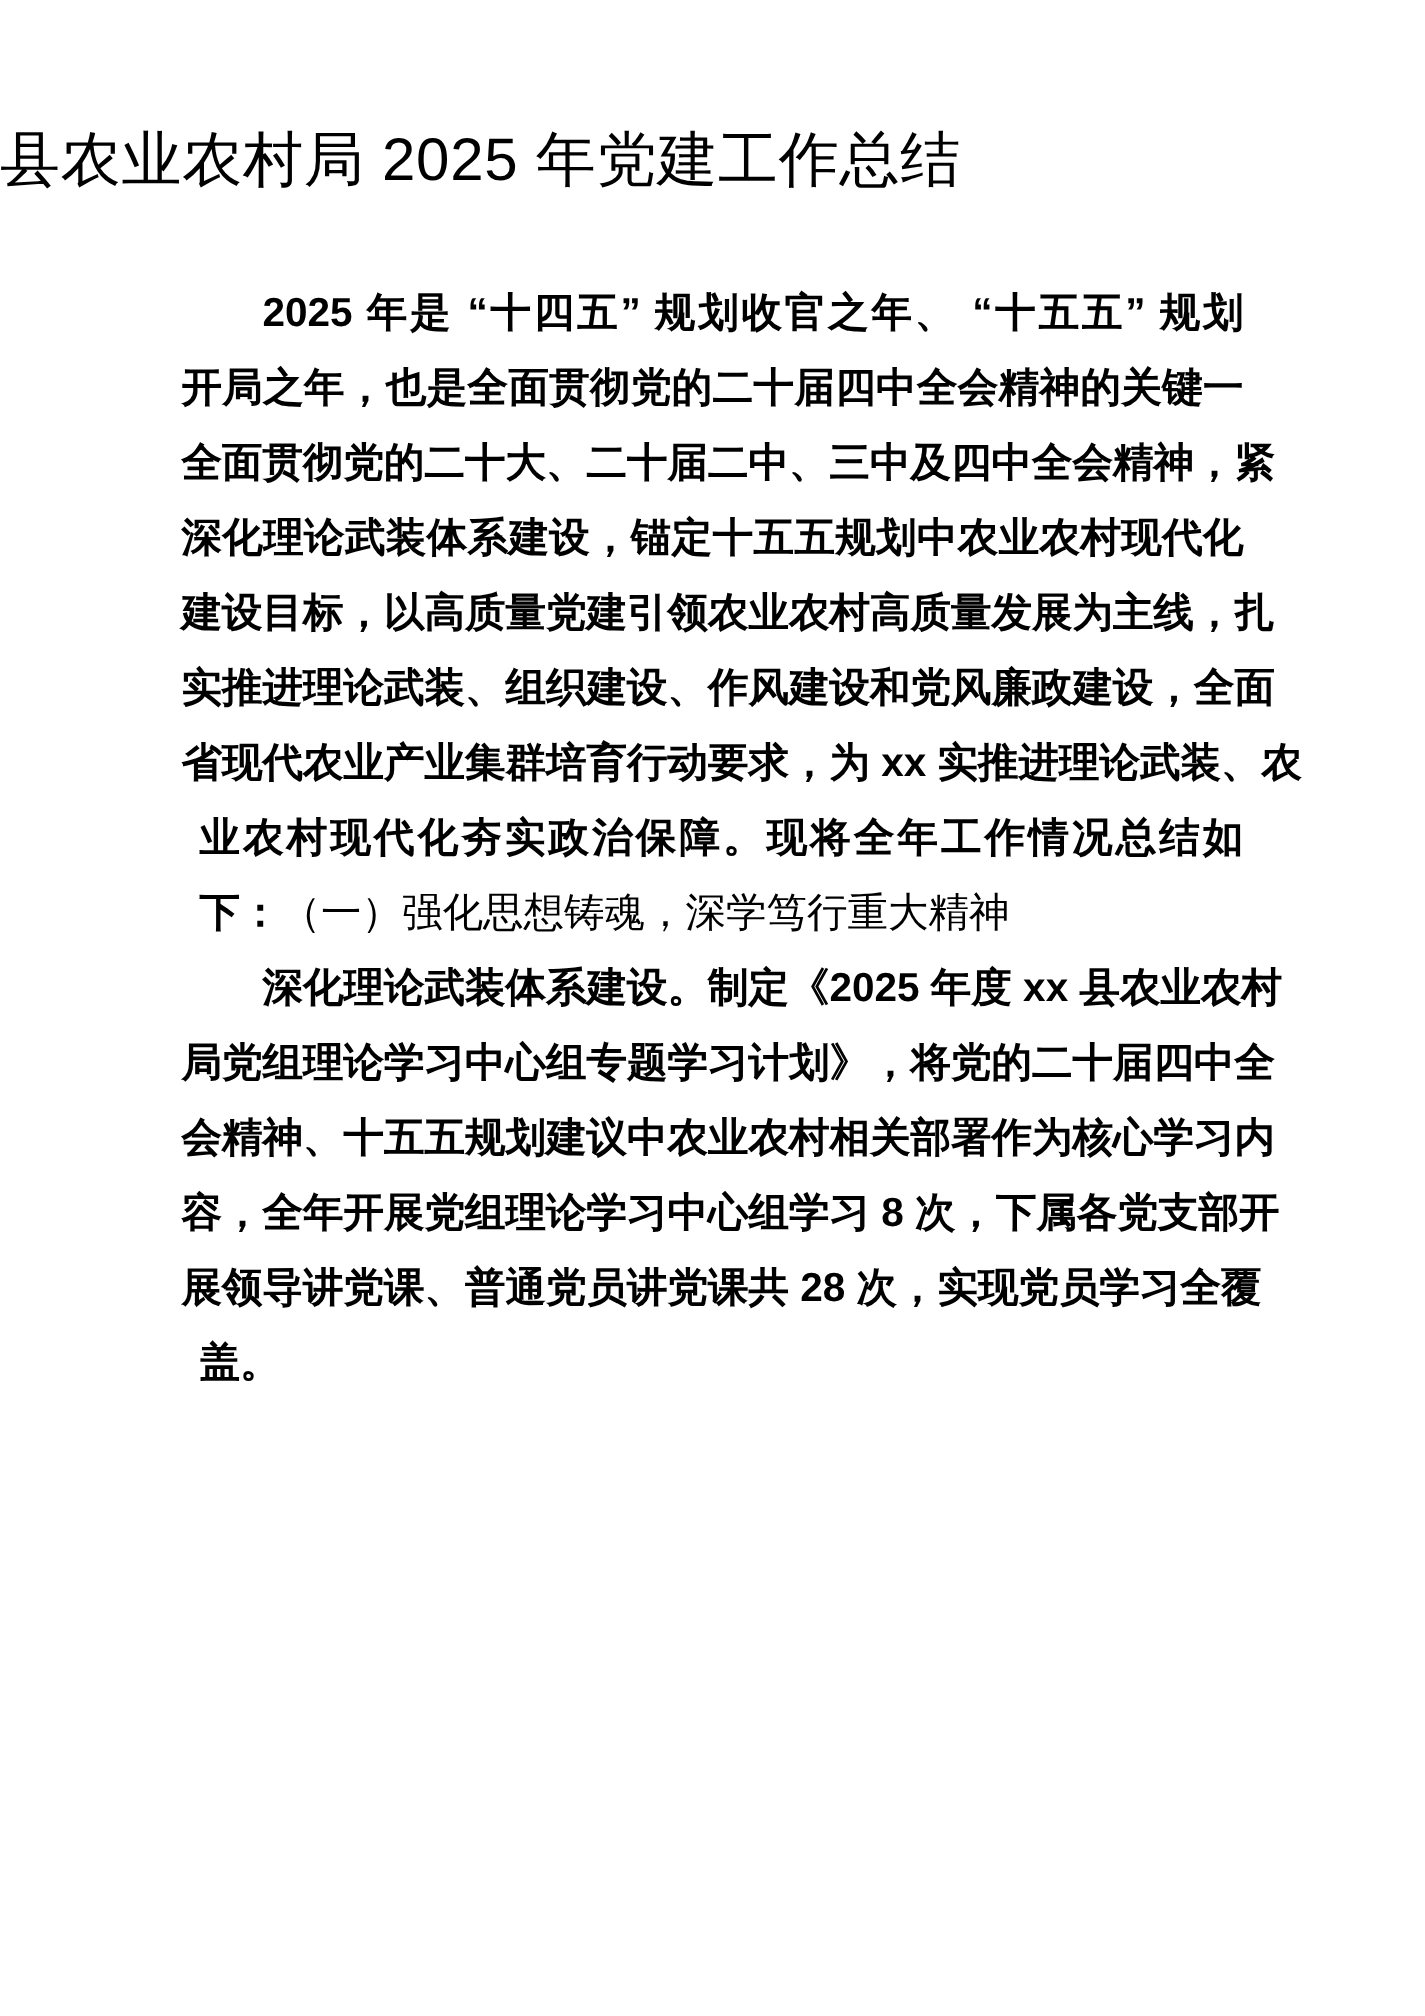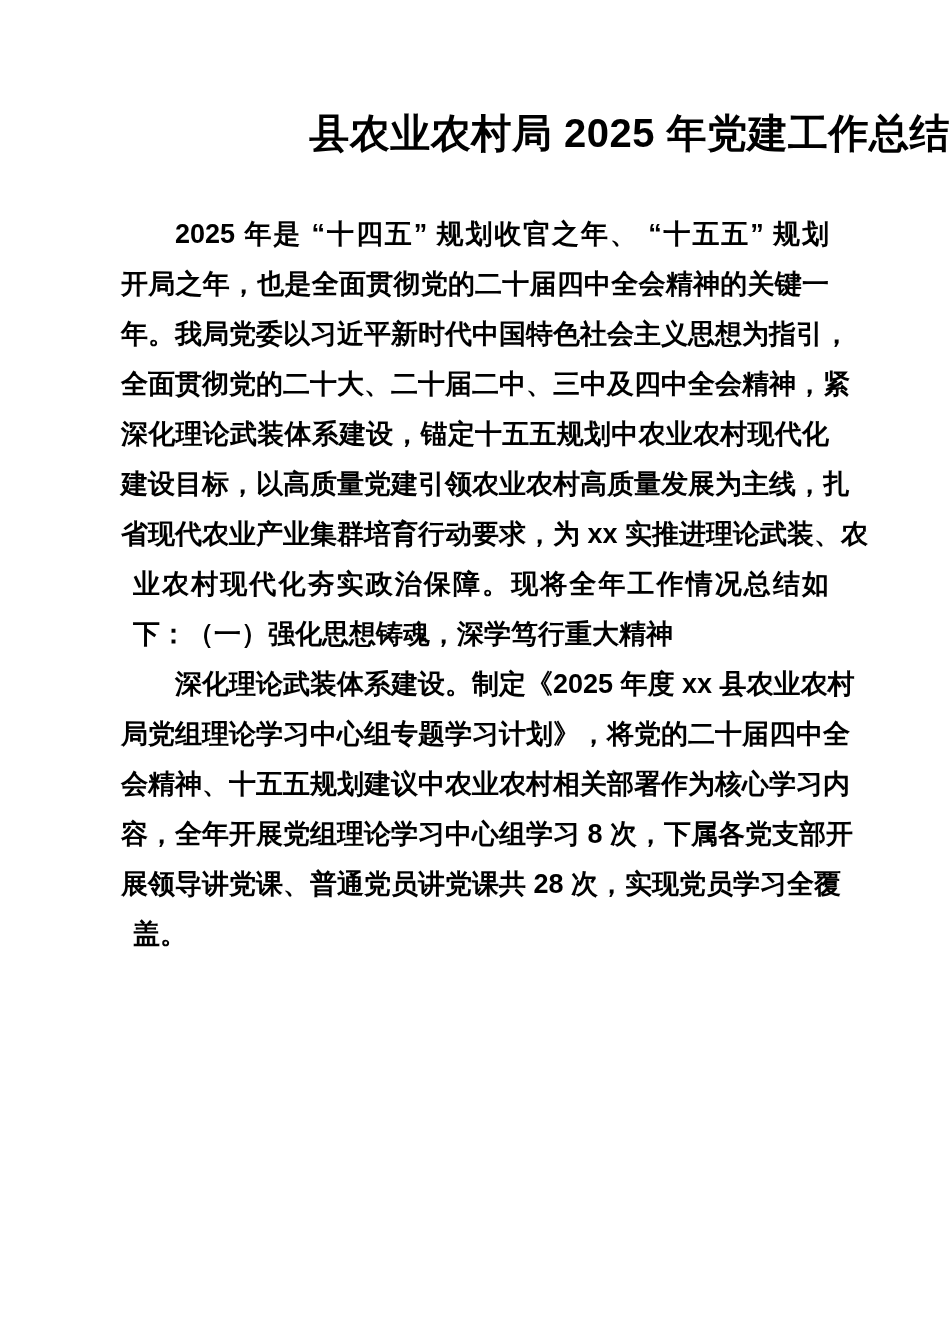--- a/index.html
+++ b/index.html
@@ -11,26 +11,26 @@
     position: relative;
     width: 950px;
     height: 1344px;
     background: #ffffff;
     color: #000000;
     font-family: "Liberation Sans", sans-serif;
     overflow: hidden;
   }
   .doc-title {
     margin: 0;
-    padding-top: 110px;
+    padding-top: 84px;
     height: 47px;
     line-height: 47px;
-    text-align: right;
+    text-align: left;
     font-size: 40px;
-    font-weight: 700;
+    font-weight: 400;
     letter-spacing: 0.5px;
   }
   .doc-body {
     margin: 52px 121px 0 121px; 
   }
   .line {
     font-size: 27px;
     height: 50px;
     line-height: 50px;
     text-align: justify;
@@ -41,38 +41,38 @@
   }
   .line.para-end {
     text-align-last: left;
     white-space: normal;
     margin-left: 12px;
   }
   .line.indent {
     text-indent: 54px; 
   }
   .line.bold {
-    font-weight: 700;
+    font-weight: 400;
   }
 </style>
 </head>
 <body>
 
 <div class="page">
 
   <h1 class="doc-title">县农业农村局 2025 年党建工作总结</h1>
 
   <div class="doc-body">
 
     <div class="line indent">2025 年是 “十四五” 规划收官之年、 “十五五” 规划</div>
     <div class="line">开局之年，也是全面贯彻党的二十届四中全会精神的关键一</div>
-    <div class="line">年。我局党委以习近平新时代中国特色社会主义思想为指引，</div>
     <div class="line">全面贯彻党的二十大、二十届二中、三中及四中全会精神，紧</div>
     <div class="line">深化理论武装体系建设，锚定十五五规划中农业农村现代化</div>
     <div class="line">建设目标，以高质量党建引领农业农村高质量发展为主线，扎</div>
+    <div class="line">实推进理论武装、组织建设、作风建设和党风廉政建设，全面</div>
     <div class="line">省现代农业产业集群培育行动要求，为 xx 实推进理论武装、农</div>
     <div class="line para-end">业农村现代化夯实政治保障。现将全年工作情况总结如下：</div>
 
 
     <div class="line indent bold para-end">（一）强化思想铸魂，深学笃行重大精神</div>
 
     <div class="line indent">深化理论武装体系建设。制定《2025 年度 xx 县农业农村</div>
     <div class="line">局党组理论学习中心组专题学习计划》，将党的二十届四中全</div>
     <div class="line">会精神、十五五规划建议中农业农村相关部署作为核心学习内</div>
     <div class="line">容，全年开展党组理论学习中心组学习 8 次，下属各党支部开</div>

